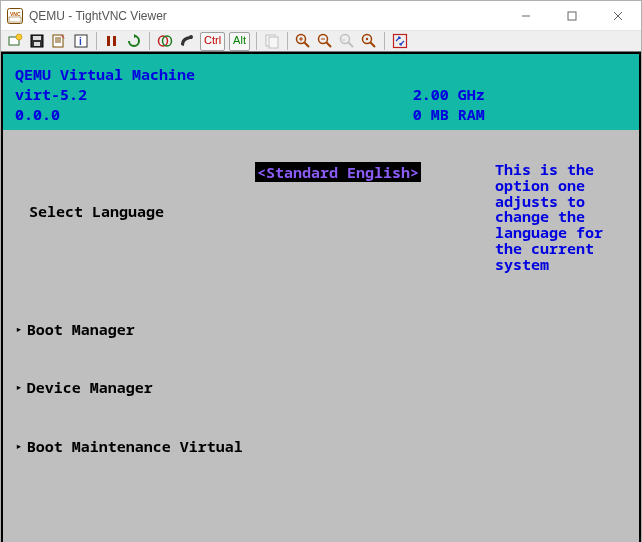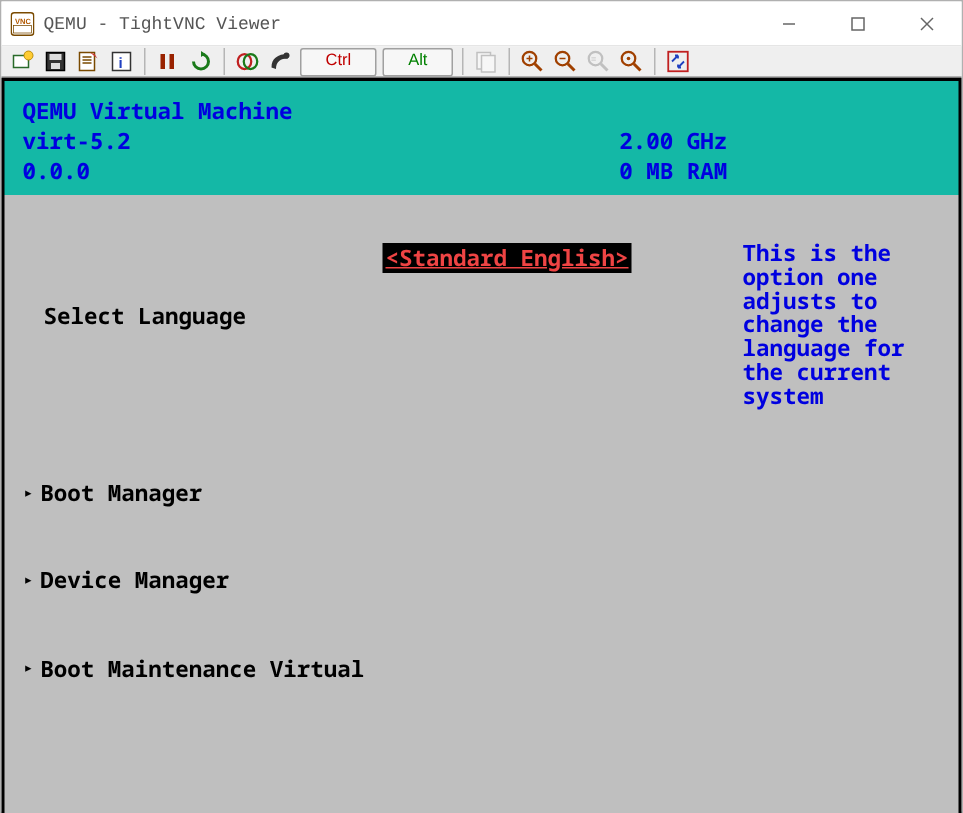--- a/index.html
+++ b/index.html
@@ -30,21 +30,20 @@
   }
   .appicon {
     width: 16px; height: 16px;
     margin-right: 6px;
     display:inline-block;
   }
   .title-text {
     color: #555;
     font-size: 12px;
     flex: 0 0 auto;
-    font-family: Liberation Mono, monospace;
   }
   .title-spacer { flex: 1; }
   .win-btn {
     width: 46px; height: 30px;
     display:flex; align-items:center; justify-content:center;
     color:#888;
   }
   .win-btn svg { display:block; }
   
   .toolbar {
@@ -62,21 +61,21 @@
     background:#b5b5b5;
     margin:0 3px;
   }
   .tb-btn {
     width:20px; height:20px;
     display:flex; align-items:center;justify-content:center;
     border:1px solid transparent;
   }
   .tb-text {
     font-size:11px;
-    padding:1px 16px;
+    padding:1px 3px;
     border:1px solid #a0a0a0;
     border-radius:2px;
     background:#f7f7f7;
     height:19px;
     line-height:13px;
     margin:0 1px;
   }
   .ctrl { color:#c00000; }
   .alt { color:#008000; }
   .dim { opacity:.45; }
@@ -111,24 +110,23 @@
     display:flex;
   }
   .menu-col { flex:0 0 240px; white-space:pre; }
   .value-col { flex:0 0 230px; }
   .help-col { flex:1; color:#0000e0; white-space:normal; line-height:1.05; padding-left:10px; padding-right:4px;}
   .menu-line { line-height:1.25; white-space:pre; }
   .tri::before { content:"\25B8"; margin-right:4px; font-size:13px; position:relative; top:-1px;}
   .notri { padding-left:14px; }
   .sel-val {
     background:#000;
-    color:#ef4444;
+    color:#8b5cf6;
     padding:0 2px;
     display:inline-block;
-    text-decoration:underline;
   }
 </style>
 </head>
 <body>
 
 <div class="window">
 
   <div class="titlebar">
     <span class="appicon">
       <svg width="16" height="16" viewBox="0 0 16 16">

